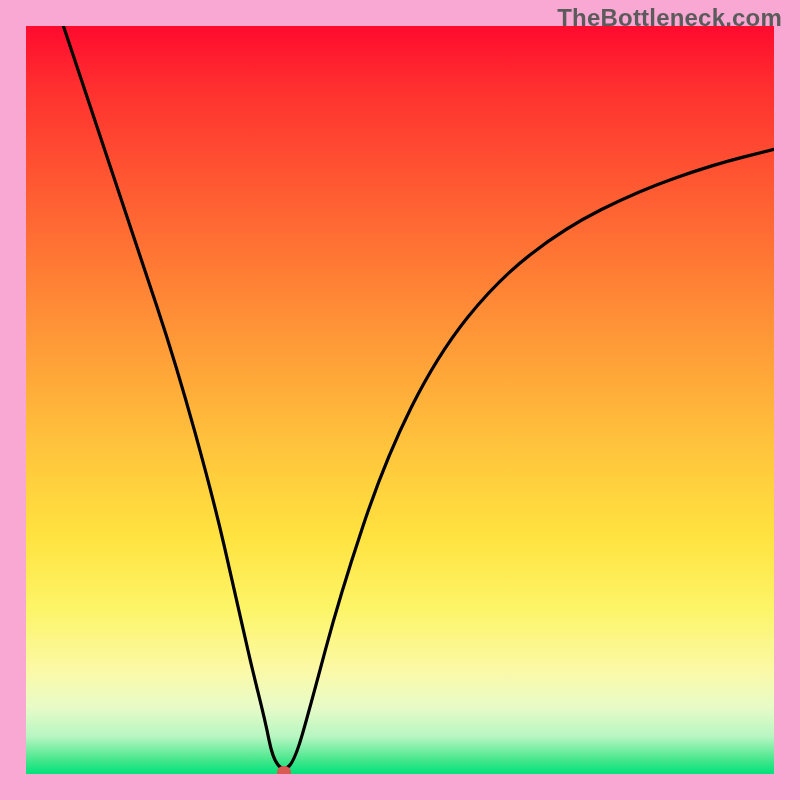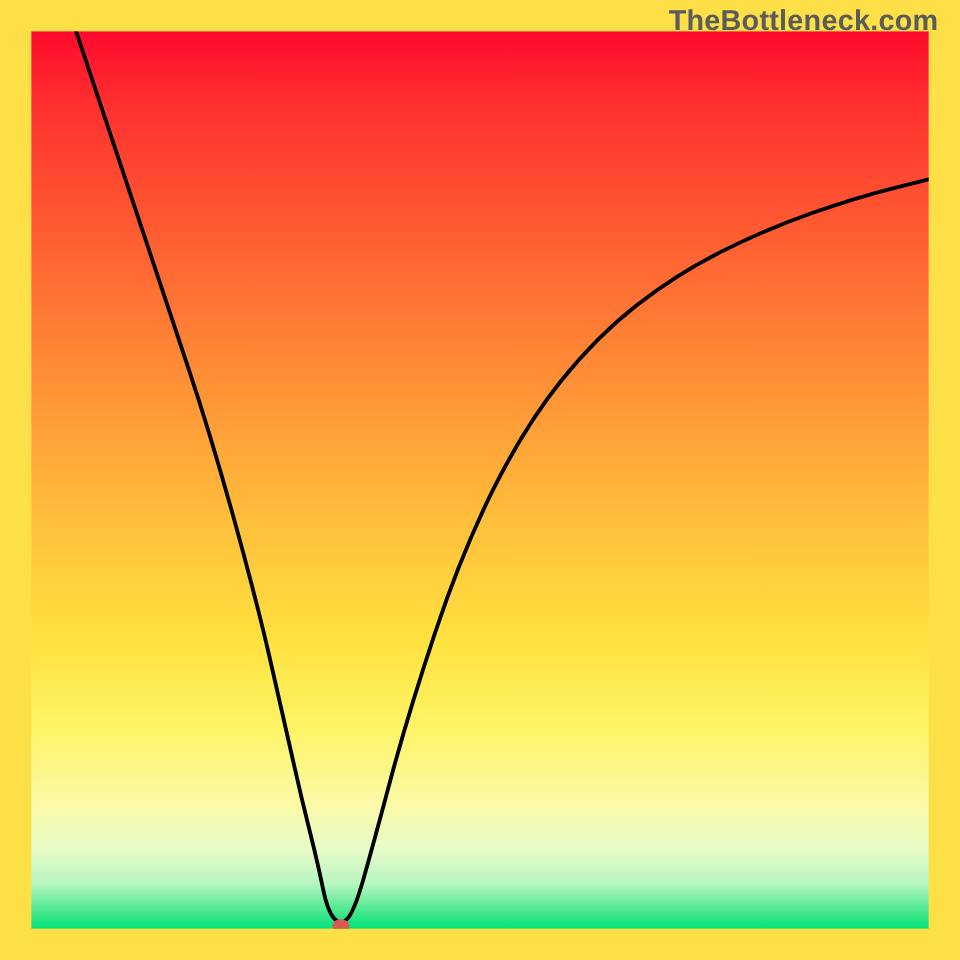--- a/index.html
+++ b/index.html
@@ -1,21 +1,21 @@
 <!DOCTYPE html>
 <html><head>
 <meta charset="utf-8">
 <style>
   * { margin: 0; padding: 0; box-sizing: border-box; }
   html, body { width: 800px; height: 800px; overflow: hidden; background: #000; }
   .frame {
     position: relative;
     width: 800px;
     height: 800px;
-    background: #fde047;
+    background: #f9a8d4;
   }
   .watermark {
     position: absolute;
     top: 4px;
     right: 18px;
     font-family: Arial, Helvetica, sans-serif;
     font-size: 24px;
     font-weight: 600;
     color: #5b5b5b;
     letter-spacing: 0.2px;

